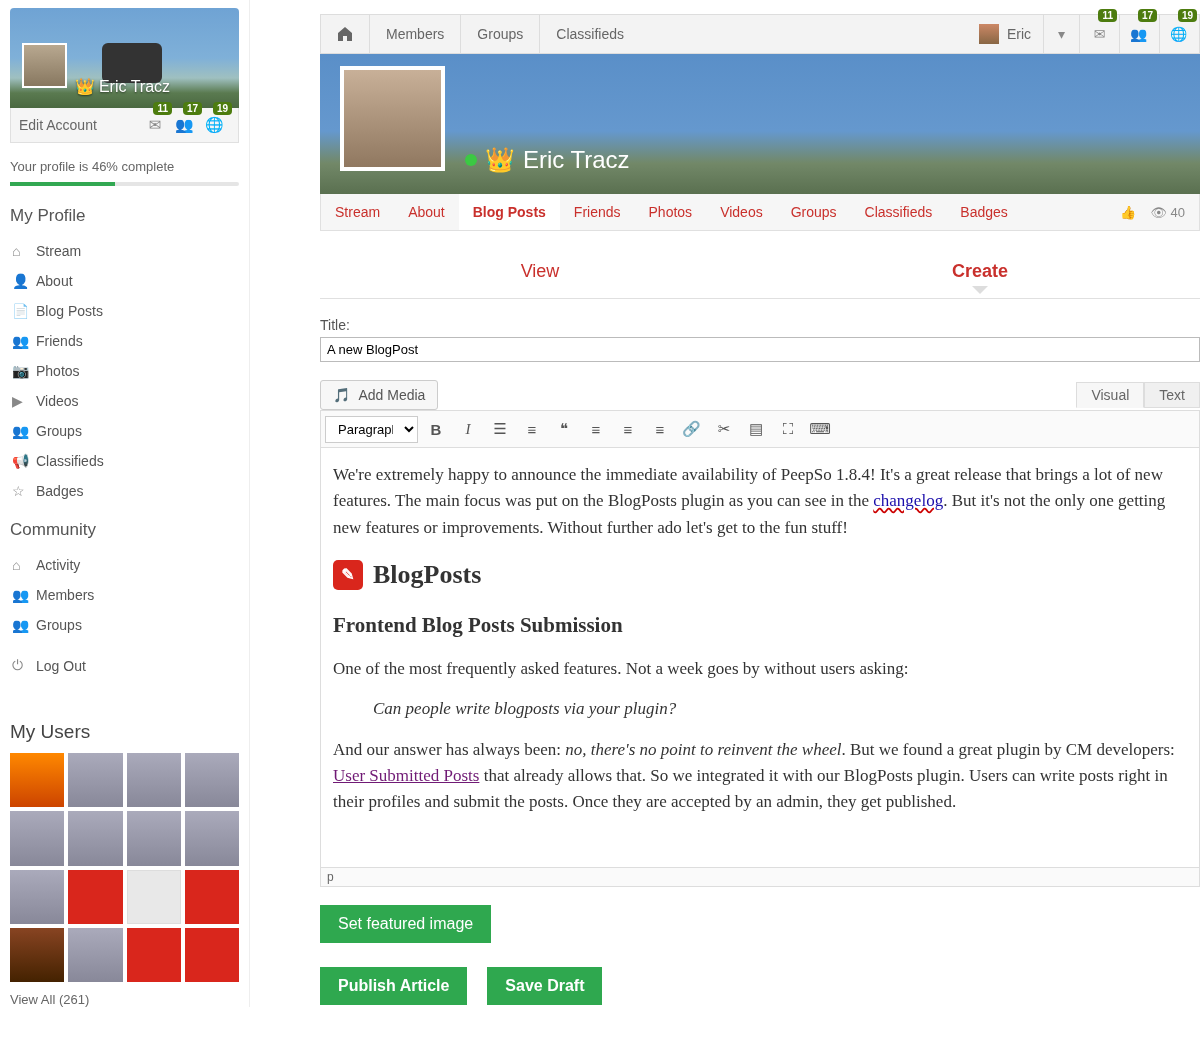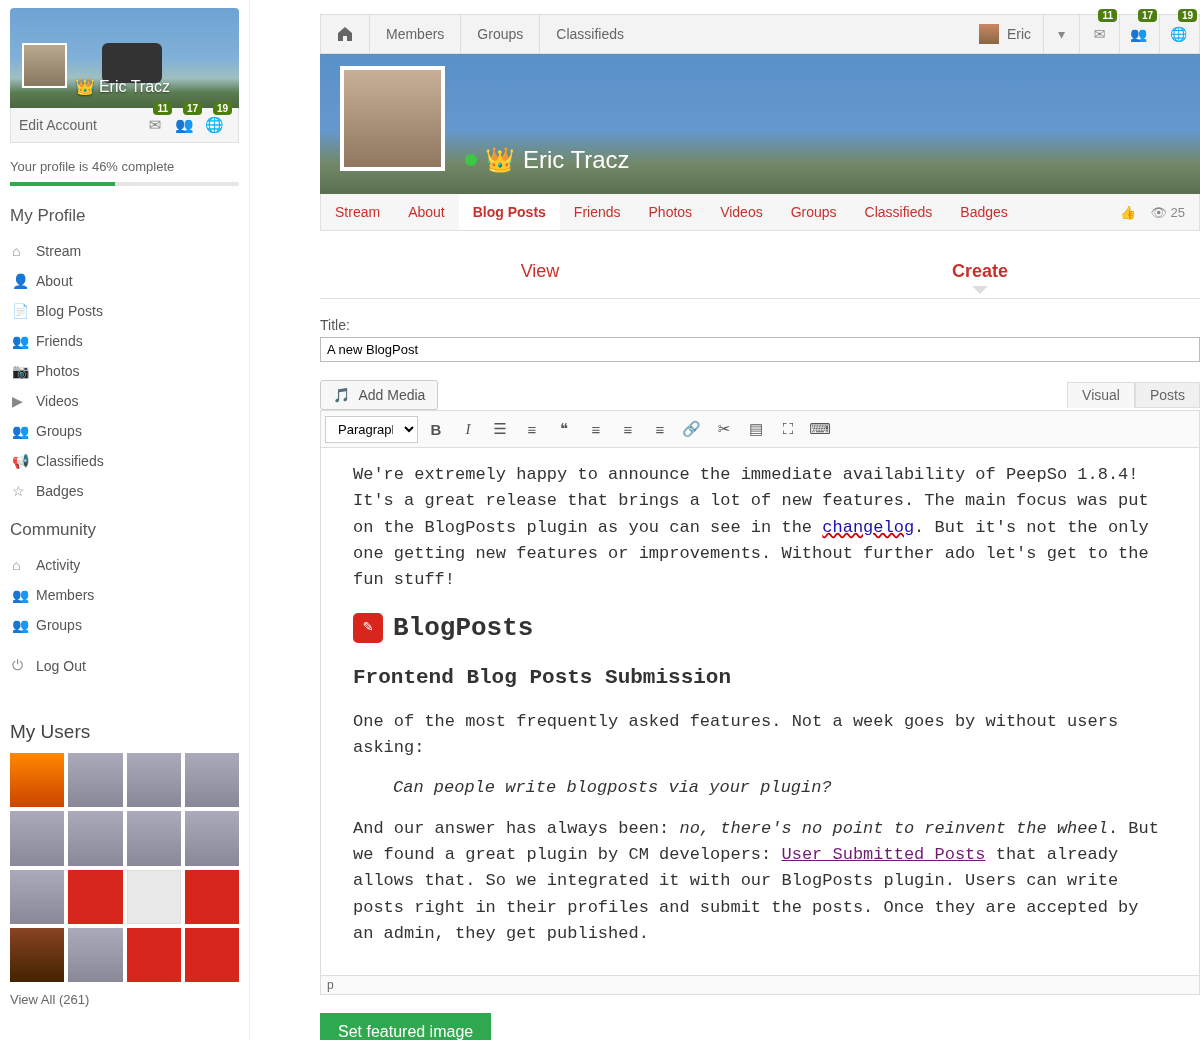--- a/index.html
+++ b/index.html
@@ -56,21 +56,21 @@
 .label { color:#555; margin-bottom:4px; }
 .title-input { width:100%; padding:4px 6px; border:1px solid #bbb; font-size:13px; font-family:Arial; }
 .editor-bar { display:flex; margin-top:18px; align-items:center; }
 .add-media { display:flex; align-items:center; gap:8px; border:1px solid #ccc; background:#f7f7f7; padding:6px 12px; font-size:14px; color:#555; cursor:pointer; border-radius:3px;}
 .mode-tabs { margin-left:auto; display:flex; }
 .mode-tab { border:1px solid #ddd; padding:4px 14px; color:#666; background:#f0f0f0; font-size:14px; }
 .mode-tab.active { background:#f7f7f7; border-bottom-color:#f7f7f7; }
 .toolbar { display:flex; align-items:center; gap:4px; border:1px solid #ddd; padding:4px; background:#fafafa; }
 .fmt-select { border:1px solid #ccc; padding:4px 8px; font-size:13px; width:93px; background:#fff; }
 .tool-btn { width:28px; height:28px; display:flex; align-items:center; justify-content:center; font-size:15px; color:#555; cursor:pointer; }
-.editor-body { border:1px solid #ddd; border-top:none; padding:14px 32px; min-height:420px; font-family:Liberation Mono, monospace; font-size:17px; color:#333; line-height:1.55; }
+.editor-body { border:1px solid #ddd; border-top:none; padding:14px 12px; min-height:420px; font-family:Liberation Serif, serif; font-size:17px; color:#333; line-height:1.55; }
 .editor-body p { margin-bottom:14px; }
 .editor-body a { color:#701a75; text-decoration:underline; }
 .editor-body .redlink { color:#1a0dab; text-decoration-color:#c00; text-decoration-style:wavy; }
 .editor-body h2 { font-size:26px; margin:14px 0; font-weight:bold; display:flex; align-items:center; gap:10px; }
 .editor-body h2 .icon-box { width:30px; height:30px; background:#d9261c; border-radius:5px; display:flex; align-items:center; justify-content:center; color:#fff; font-size:16px; }
 .editor-body h3 { font-size:21px; margin:10px 0 14px; font-weight:bold; }
 .editor-body blockquote { margin:0 0 14px 40px; font-style:italic; }
 .editor-body em { font-style:italic; }
 .path-bar { border:1px solid #ddd; border-top:none; padding:2px 6px; font-size:12px; color:#666; background:#fafafa; }
 .green-btn { background:#2fa84f; color:#fff; border:none; padding:10px 18px; font-size:16px; cursor:pointer; margin:18px 16px 0 0; }
@@ -219,41 +219,41 @@
         <div class="tab">About</div>
         <div class="tab active">Blog Posts</div>
         <div class="tab">Friends</div>
         <div class="tab">Photos</div>
         <div class="tab">Videos</div>
         <div class="tab">Groups</div>
         <div class="tab">Classifieds</div>
         <div class="tab">Badges</div>
         <div class="tab-right">
       <span class="thumbs-up">👍</span>
-      <span>👁 <span>25</span></span>
+      <span>👁 <span>40</span></span>
     </div>
   </div>
 
   <div class="subtabs">
     <div class="subtab">View</div>
     <div class="subtab active">Create</div>
   </div>
   <div class="hr"></div>
 
   <div class="label">Title:</div>
   <input class="title-input" value="A new BlogPost" style="">
 
   <div class="editor-bar">
     <div class="add-media">
       <span>🎵</span>
       <span>Add Media</span>
     </div>
     <div class="mode-tabs">
       <div class="mode-tab active">Visual</div>
-      <div class="mode-tab">Posts</div>
+      <div class="mode-tab">Text</div>
     </div>
   </div>
 
   <div class="toolbar">
     <select class="fmt-select"><option>Paragraph</option></select>
     <span class="tool-btn" style="font-weight:bold;">B</span>
     <span class="tool-btn" style="font-style:italic;font-family:serif;">I</span>
     <span class="tool-btn">☰</span>
     <span class="tool-btn">≡</span>
     <span class="tool-btn">❝</span>

